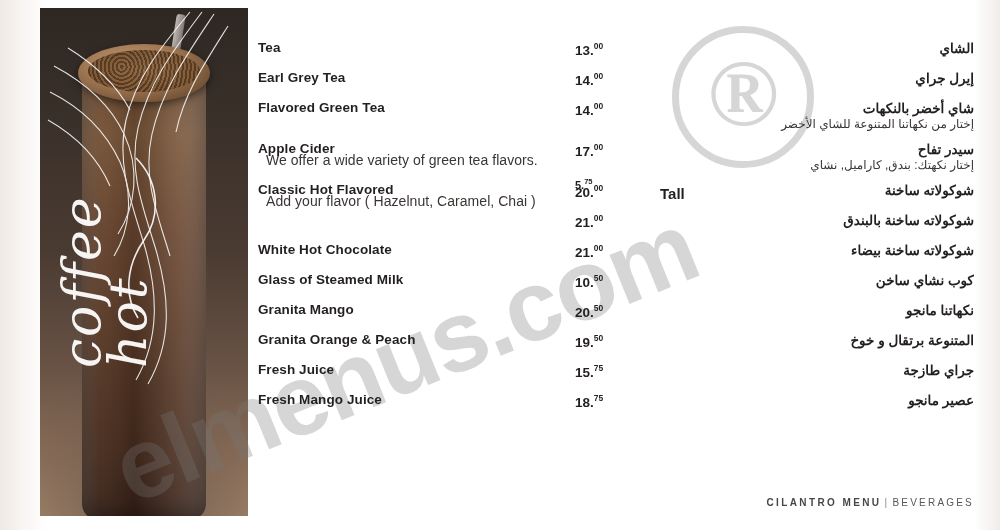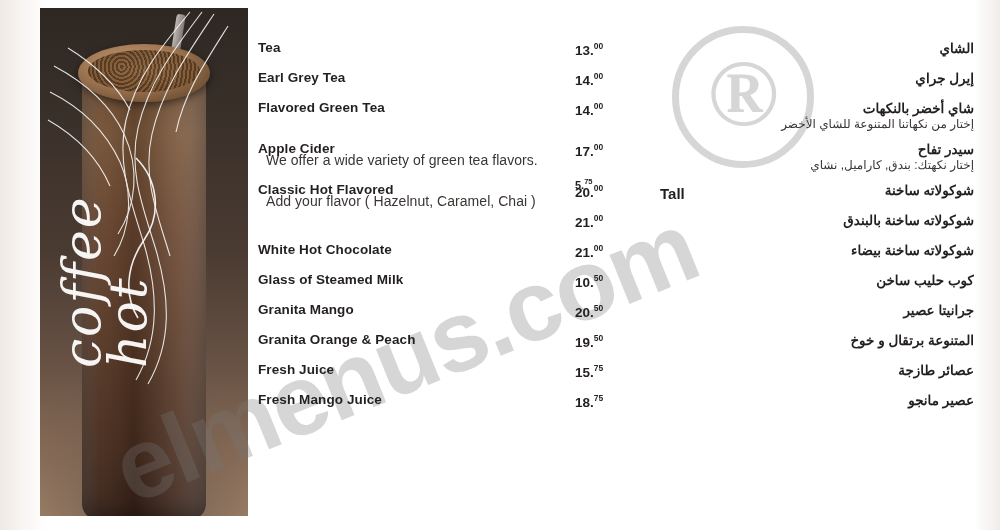--- a/index.html
+++ b/index.html
@@ -365,43 +365,46 @@
 
     <div class="row">
       <div class="name">White Hot Chocolate</div>
       <div class="price"><span>21.</span><span class="cents">00</span></div>
       <div class="ar">شوكولاته ساخنة بيضاء</div>
     </div>
 
     <div class="row">
       <div class="name">Glass of Steamed Milk</div>
       <div class="price"><span>10.</span><span class="cents">50</span></div>
-      <div class="ar">كوب حليب ساخن</div>
+      <div class="ar">كوب نشاي ساخن</div>
     </div>
 
     <div class="row">
       <div class="name">Granita  Mango</div>
       <div class="price"><span>20.</span><span class="cents">50</span></div>
-      <div class="ar">جرانيتا عصير</div>
+      <div class="ar">نكهاتنا مانجو</div>
     </div>
 
     <div class="row">
       <div class="name">Granita  Orange &amp; Peach</div>
       <div class="price"><span>19.</span><span class="cents">50</span></div>
       <div class="ar">المتنوعة برتقال و خوخ</div>
     </div>
 
     <div class="row">
       <div class="name">Fresh Juice</div>
       <div class="price"><span>15.</span><span class="cents">75</span></div>
-      <div class="ar">عصائر طازجة</div>
+      <div class="ar">جراي طازجة</div>
     </div>
 
     <div class="row">
       <div class="name">Fresh Mango Juice</div>
       <div class="price"><span>18.</span><span class="cents">75</span></div>
       <div class="ar">عصير مانجو</div>
     </div>
 
   </div>
 
+  <div class="footer">
+    <span>CILANTRO MENU</span><span class="sep">|</span><span class="sub">BEVERAGES</span>
+  </div>
 
 </div>
 
 </body></html>

